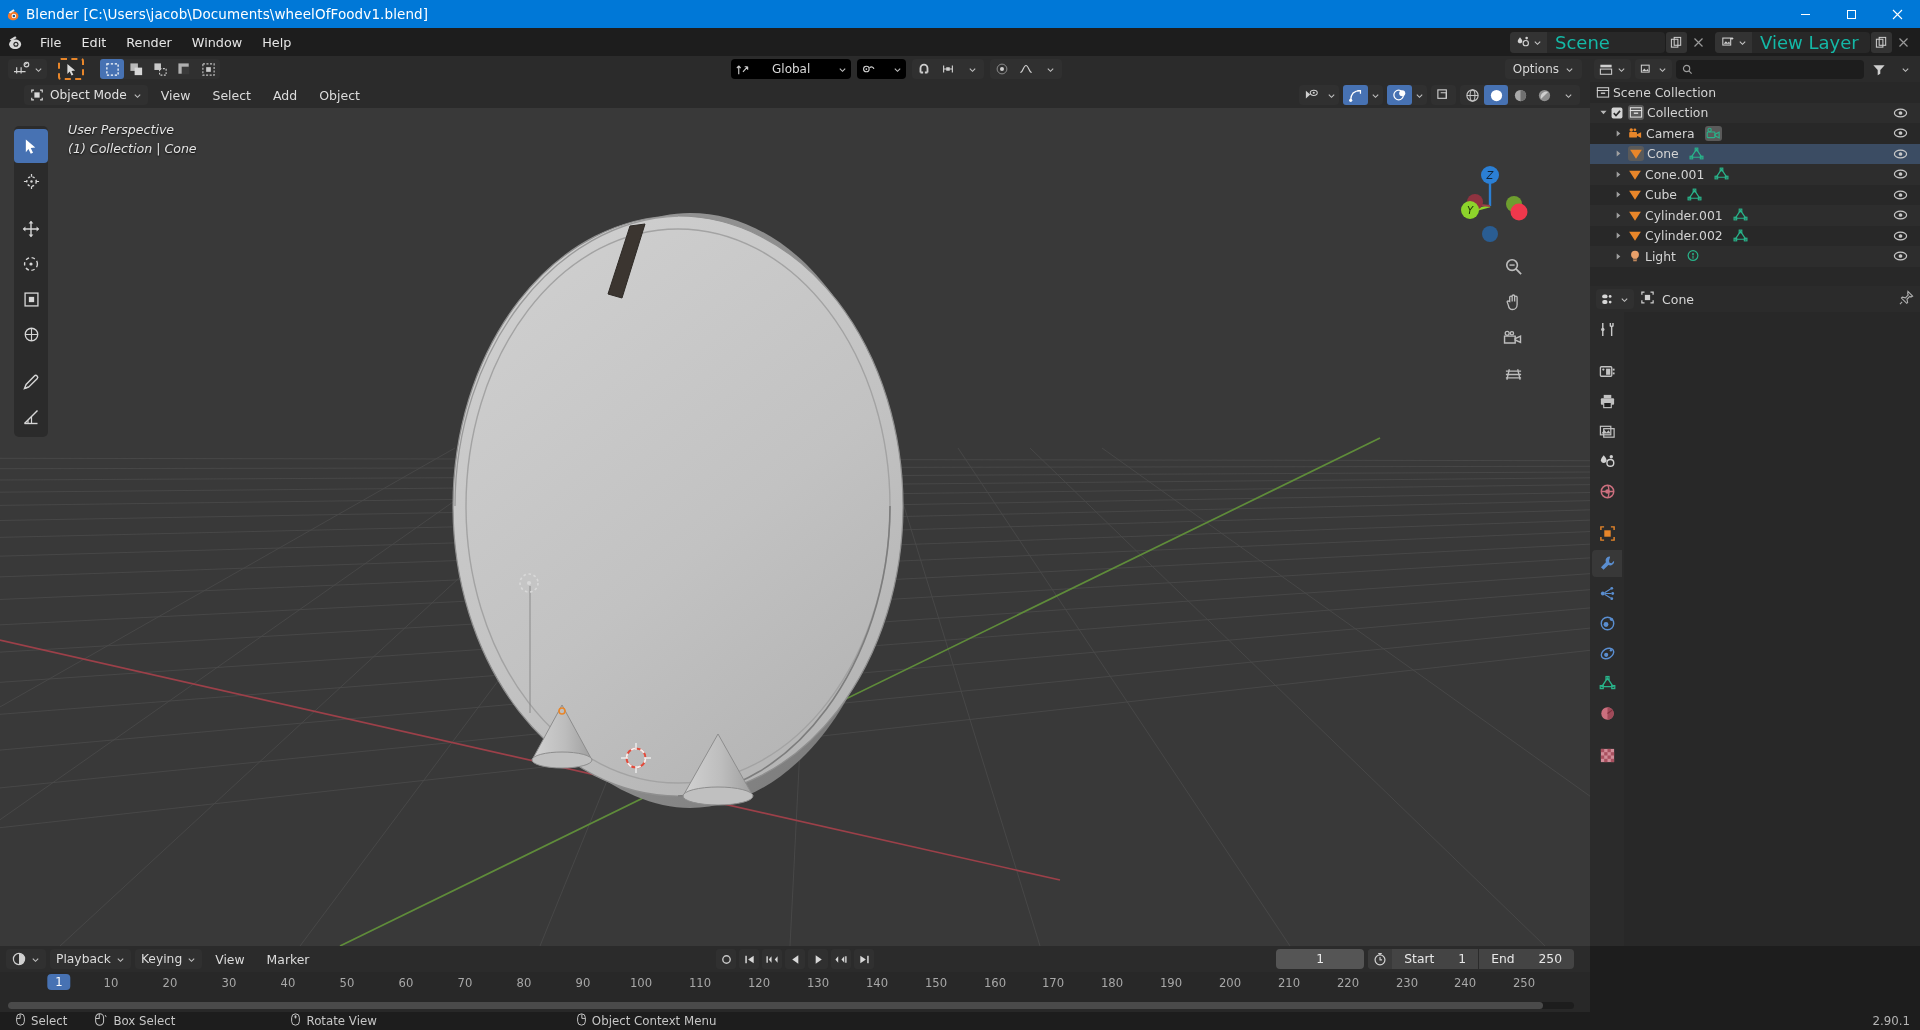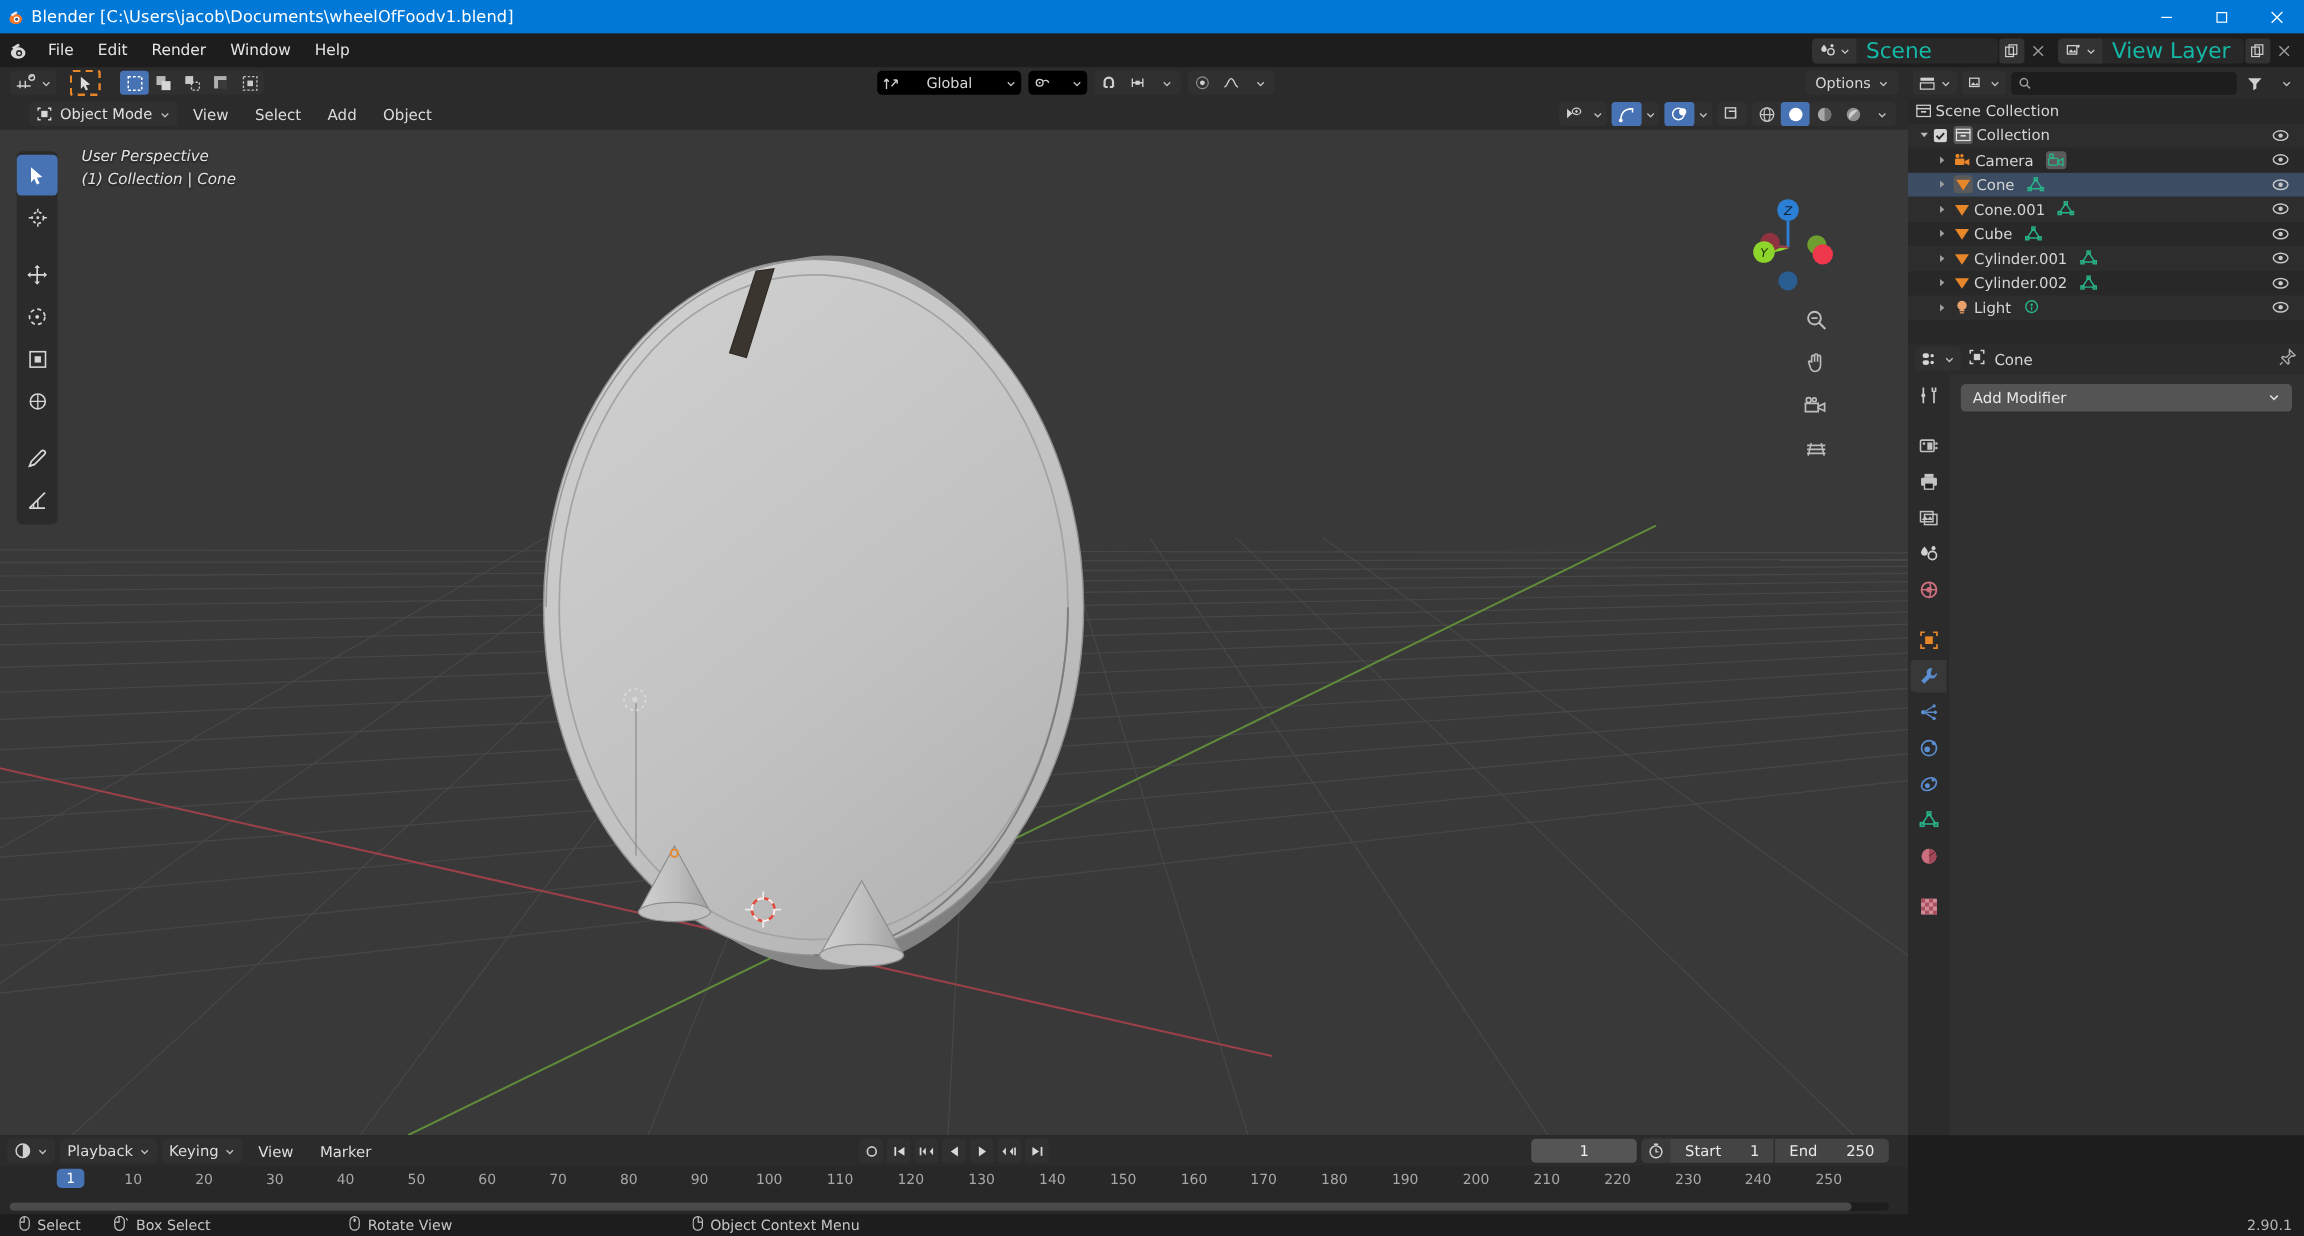--- a/index.html
+++ b/index.html
@@ -1083,30 +1083,20 @@
               <rect x="12.5" y="5.5" width="3.5" height="3.5"></rect>
             <rect x="2" y="9" width="3.5" height="3.5"></rect>
               <rect x="9" y="9" width="3.5" height="3.5"></rect>
             <rect x="5.5" y="12.5" width="3.5" height="3.5"></rect>
               <rect x="12.5" y="12.5" width="3.5" height="3.5"></rect>
           </g>
         </svg>
       </div>
     </div>
 
-    <div class="props-body">
-      <div class="add-mod">
-        <span>Add Modifier</span>
-        <span class="cv">
-          <svg width="10" height="10" viewBox="0 0 10 10">
-              <path d="M1.8 3.6l3.2 3.2 3.2-3.2" stroke="#dcdcdc" stroke-width="1.3" fill="none"></path>
-            </svg>
-        </span>
-      </div>
-    </div>
   </div>
 
   <div class="timeline">
     <div class="tl-header">
       <div class="tl-drop">
         <svg width="14" height="14" viewBox="0 0 15 15">
             <circle cx="7.5" cy="7.5" r="6" fill="none" stroke="#d0d0d0" stroke-width="1.3"></circle>
             <path d="M7.5 1.5a6 6 0 010 12z" fill="#d0d0d0"></path>
           </svg>
         <svg width="9" height="9" viewBox="0 0 10 10">

